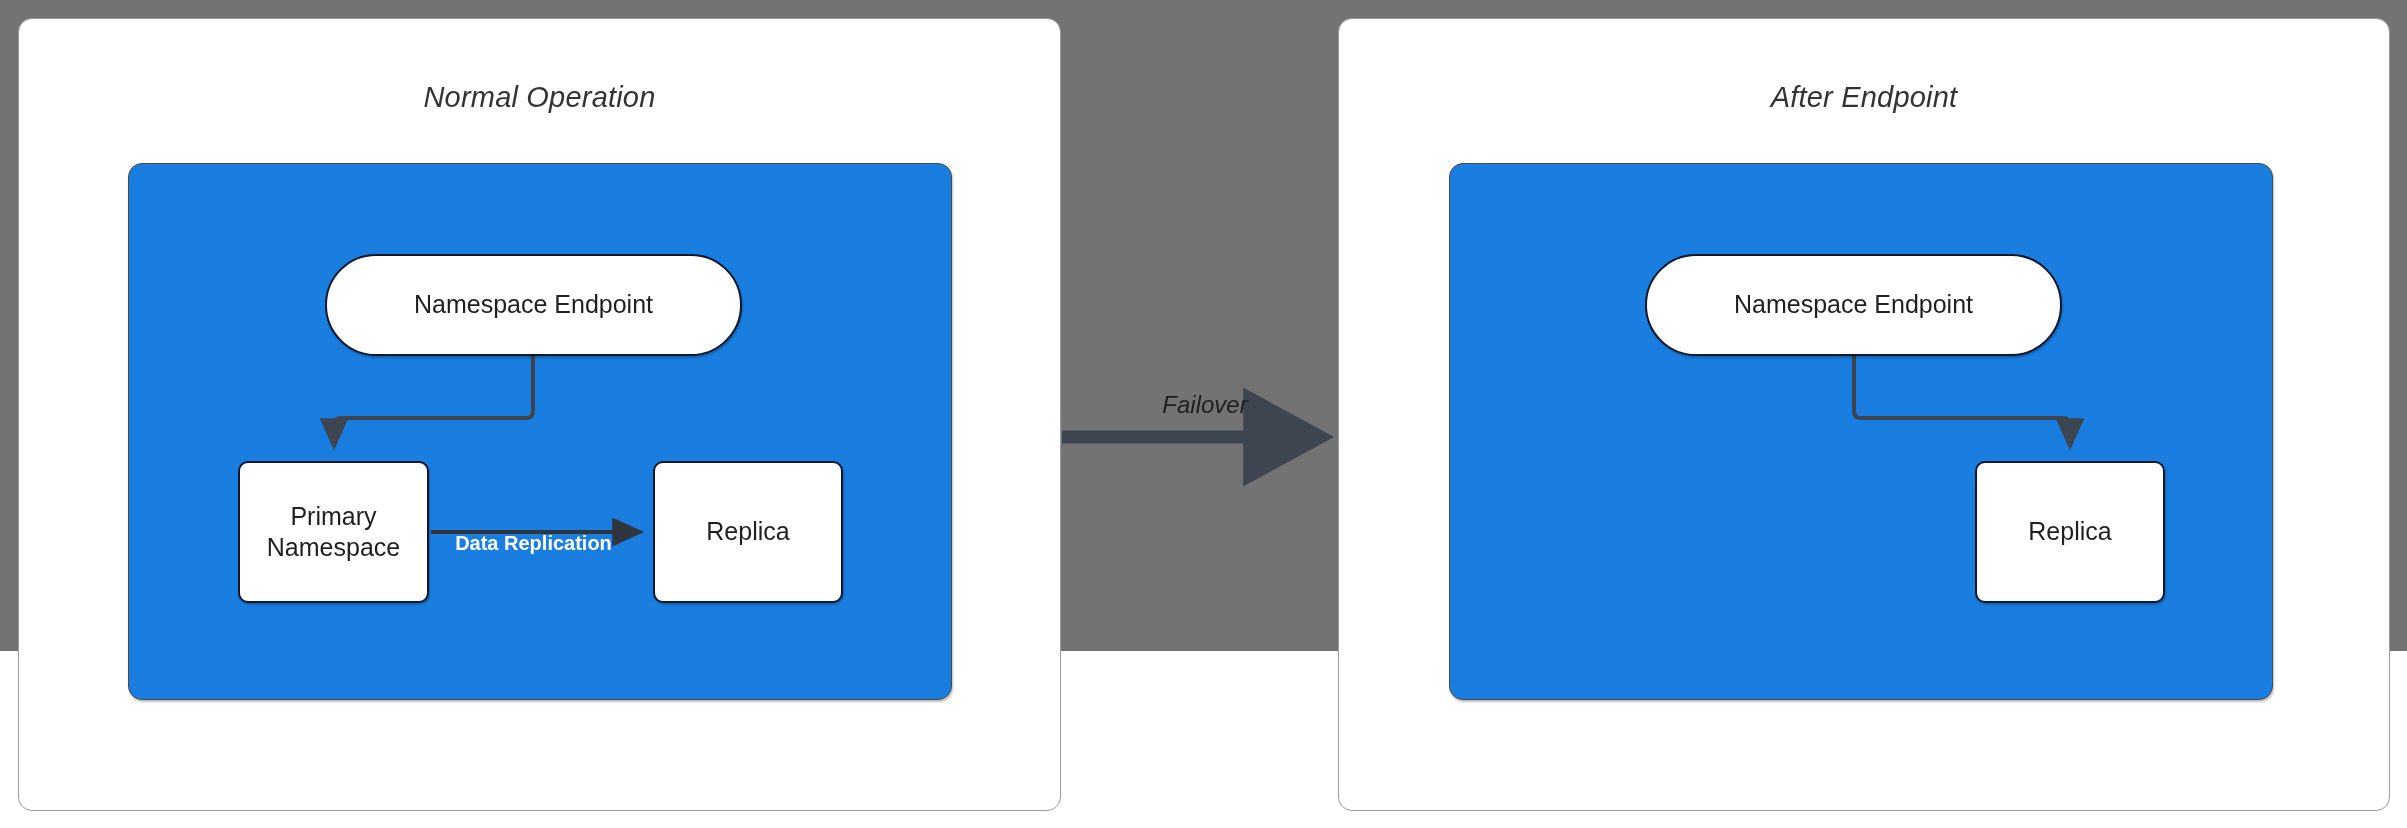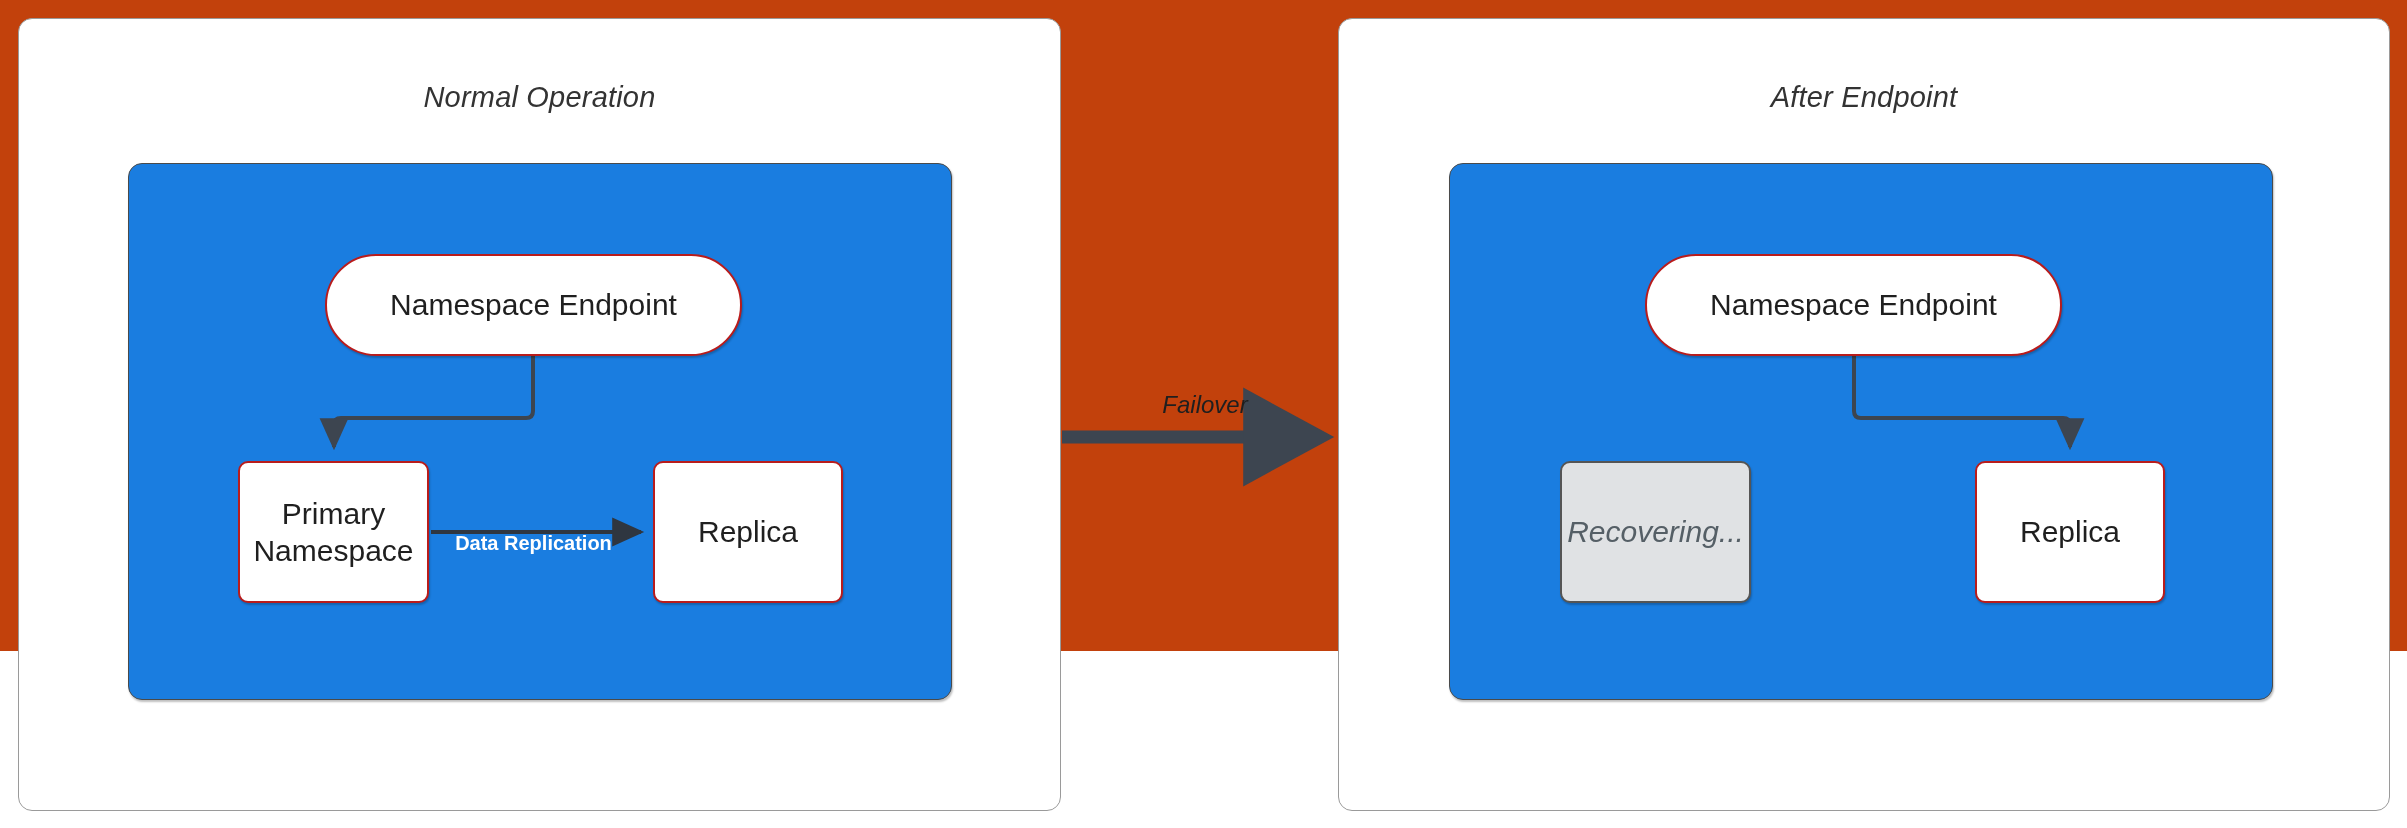--- a/index.html
+++ b/index.html
@@ -10,21 +10,21 @@
   body {
     width: 2407px;
     height: 828px;
     font-family: "Liberation Sans", sans-serif;
     overflow: hidden;
   }
   #canvas {
     position: relative;
     width: 2407px;
     height: 651px;
-    background: #c2410c;
+    background: #737373;
   }
 
   
   .panel {
     position: absolute;
     background: #ffffff;
     border: 1.5px solid #9a9a9a;
     border-radius: 14px;
     box-sizing: border-box;
   }
@@ -53,28 +53,28 @@
     box-sizing: border-box;
     box-shadow: 1px 2px 2px rgba(0,0,0,0.25);
   }
   #cluster-left  { left: 128px; top: 163px; width: 824px; height: 537px; }
   #cluster-right { left: 1449px; top: 163px; width: 824px; height: 537px; }
 
   
   .node {
     position: absolute;
     background: #ffffff;
-    border: 2px solid #b91c1c;
+    border: 2px solid #0f172a;
     box-sizing: border-box;
     display: flex;
     align-items: center;
     justify-content: center;
     text-align: center;
     color: #1f1f1f;
-    font-size: 30px;
+    font-size: 25px;
     line-height: 1.25;
     box-shadow: 1px 2px 2px rgba(0,0,0,0.22);
   }
   .node.pill {
     border-radius: 999px;
   }
   .node.box {
     border-radius: 10px;
   }
   .node.muted {
@@ -197,21 +197,18 @@
       </marker>
     </defs>
 
     <path d="M 1854 356 L 1854 411 Q 1854 418 1861 418 L 2063 418 Q 2070 418 2070 425 L 2070 447" fill="none" stroke="#3D4550" stroke-width="4" marker-end="url(#arrow-dark-r)"></path>
   </svg>
 
   <div class="node pill" id="node-endpoint-right">
     <span>Namespace Endpoint</span>
   </div>
 
-  <div class="node box muted" id="node-recovering">
-    <span>Recovering...</span>
-  </div>
 
   <div class="node box" id="node-replica-right">
     <span>Replica</span>
   </div>
 
 </div>
 
 </body></html>

